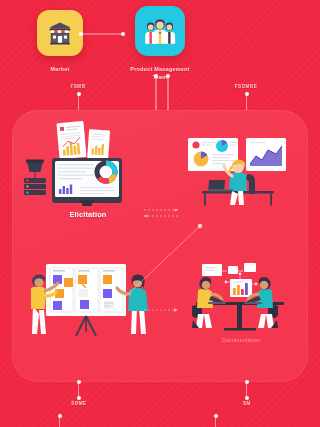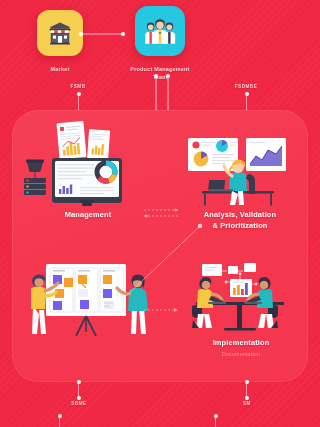--- a/index.html
+++ b/index.html
@@ -259,21 +259,21 @@
             <rect x="51.8" y="68.5" width="2.4" height="9.5" fill="#6a5acd"></rect>
             <rect x="62" y="71" width="34" height="1.1" fill="#dfe2ea"></rect>
             <rect x="62" y="74" width="34" height="1.1" fill="#dfe2ea"></rect>
             <rect x="62" y="77" width="24" height="1.1" fill="#dfe2ea"></rect>
 
             <rect x="62" y="84.5" width="14" height="2" fill="#2f2f40"></rect>
             <rect x="64" y="87" width="10" height="3" rx="1" fill="#2f2f40"></rect>
           </g>
         </svg>
       </div>
-      <div class="q-title">Management</div>
+      <div class="q-title">Elicitation</div>
     </div>
 
     <div class="quad" style="left:164px;top:24px;width:128px;">
       <div class="art">
         <svg width="126" height="72" viewBox="0 0 126 72">
 
           <rect x="12" y="4" width="50" height="33" rx="1.5" fill="#ffffff"></rect>
           <circle cx="20" cy="11" r="3.6" fill="#ef4056"></circle>
           <rect x="26" y="8" width="14" height="1.1" fill="#dfe2ea"></rect>
           <rect x="26" y="10.6" width="10" height="1.1" fill="#dfe2ea"></rect>
@@ -314,24 +314,20 @@
 
             <path d="M68 44 q-6 3 -12 4" stroke="#22b8c4" stroke-width="3.4" fill="none" stroke-linecap="round"></path>
           </g>
 
           <g>
             <path d="M38 46 h16 v10 h-16 z" fill="#3b3b4e" transform="skewX(-6)"></path>
             <rect x="33" y="55.2" width="24" height="2" rx=".8" fill="#5c5c70"></rect>
           </g>
         </svg>
       </div>
-      <div class="q-title">
-        <span>Analysis, Validation</span><br>
-        <span>&amp; Prioritization</span>
-      </div>
     </div>
 
     <div class="quad" style="left:8px;top:152px;width:140px;">
       <div class="art">
         <svg width="138" height="76" viewBox="0 0 138 76">
 
           <rect x="26" y="2" width="80" height="52" rx="1.5" fill="#ffffff"></rect>
           <rect x="30" y="6" width="23" height="44" rx="1" fill="none" stroke="#e2e5ec" stroke-width=".9"></rect>
           <rect x="55" y="6" width="23" height="44" rx="1" fill="none" stroke="#e2e5ec" stroke-width=".9"></rect>
           <rect x="80" y="6" width="23" height="44" rx="1" fill="none" stroke="#e2e5ec" stroke-width=".9"></rect>
@@ -432,21 +428,20 @@
             <circle cx="86" cy="23" r="4.3" fill="#d99a6c"></circle>
             <path d="M92.4 21 q-1.6-7 -8-5.8 q-4.6 1 -3.4 6 q2.6-3.4 6.6-2.4 q3 .8 4.8 2.2 z" fill="#3b2f4a"></path>
             <path d="M80 32 q-8 1 -10 6" stroke="#d99a6c" stroke-width="3" fill="none" stroke-linecap="round"></path>
             <path d="M99 58 l-6 8 h7 z" fill="#2f2f40"></path>
 
             <path d="M81 34 l-12 5 v3 l14-4 z" fill="#3b3b4e"></path>
             <rect x="66" y="40" width="18" height="2" rx=".8" fill="#5c5c70"></rect>
           </g>
         </svg>
       </div>
-      <div class="q-title">Implementation</div>
       <div class="q-sub">Documentation</div>
     </div>
 
     <svg class="flow" style="left:128px;top:96px;width:42px;height:14px;" viewBox="0 0 42 14">
       <path d="M4 4 H38" stroke="rgba(255,255,255,.45)" stroke-width="1" stroke-dasharray="2 2" fill="none"></path>
       <path d="M4 10 H38" stroke="rgba(255,255,255,.45)" stroke-width="1" stroke-dasharray="2 2" fill="none"></path>
       <path d="M38 4 l-3.4 -1.6 v3.2 z" fill="rgba(255,255,255,.6)"></path>
       <path d="M4 10 l3.4 -1.6 v3.2 z" fill="rgba(255,255,255,.6)"></path>
     </svg>
 

